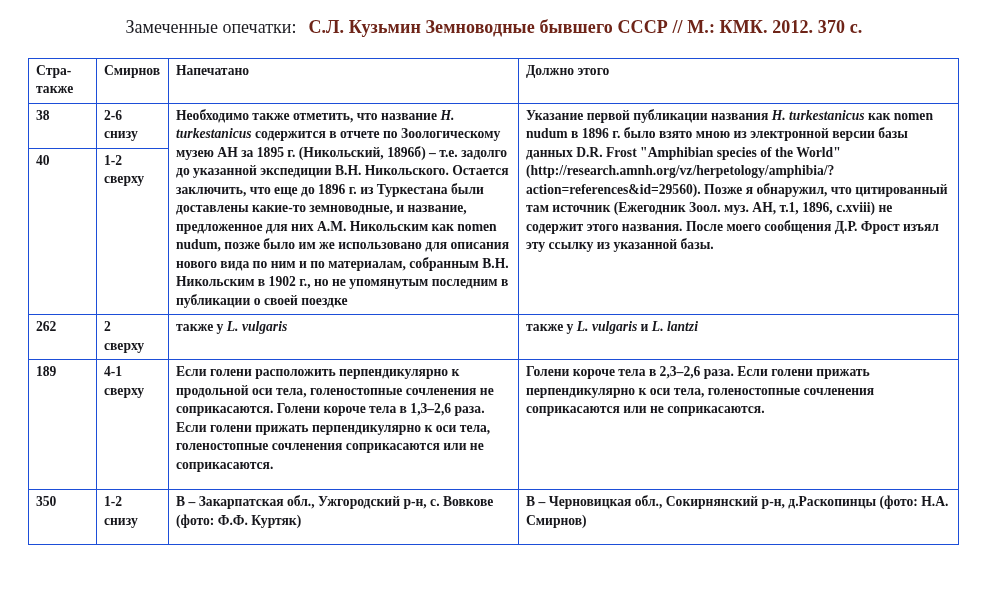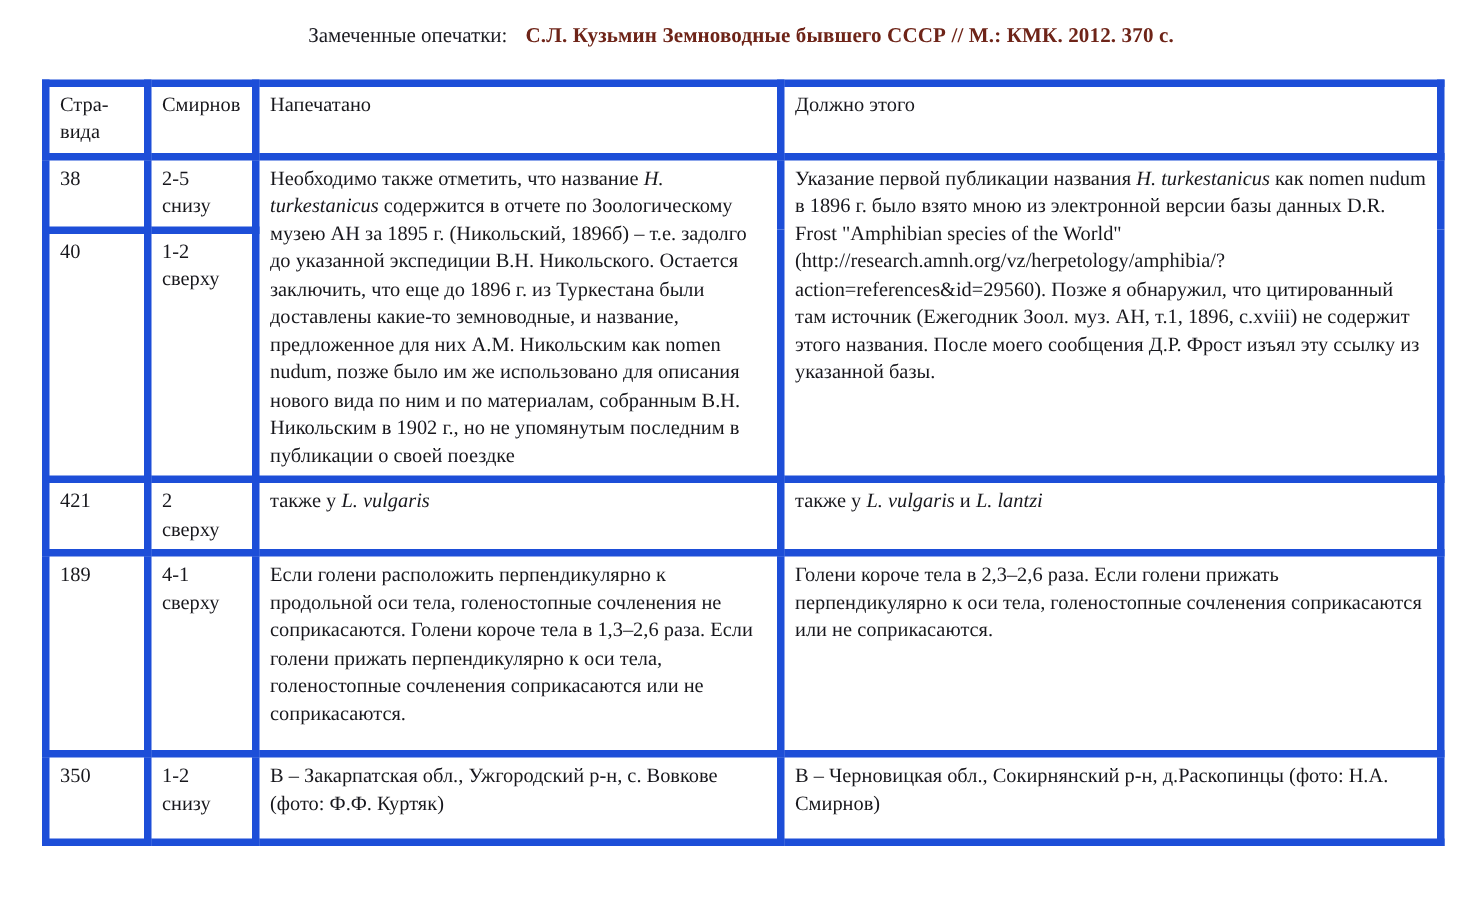--- a/index.html
+++ b/index.html
@@ -10,45 +10,45 @@
   body {
     width: 988px;
     height: 601px;
     font-family: "Liberation Serif", "DejaVu Serif", serif;
     color: #17171c;
     overflow: hidden;
   }
   .title-row {
     padding-top: 17px;
     text-align: center;
-    font-size: 14px;
+    font-size: 18px;
     white-space: nowrap;
   }
   .title-label {
     color: #1c1c22;
   }
   .title-book {
     font-weight: bold;
     margin-left: 12px;
     letter-spacing: 0.1px;
   }
   table.errata {
     border-collapse: collapse;
     table-layout: fixed;
     width: 930px;
     margin: 20px 0 0 28px;
   }
   .errata th, .errata td {
-    border: 5px solid #1d4ed8;
+    border: 1px solid #1d4ed8;
     vertical-align: top;
     text-align: left;
     padding: 3px 7px 4px 7px;
     font-size: 13.6px;
     line-height: 1.36;
-    font-weight: normal;
+    font-weight: bold;
     overflow-wrap: break-word;
     word-wrap: break-word;
   }
   .errata th { height: 32px; }
   .col-page   { width: 68px; }
   .col-line   { width: 72px; }
   .col-printed{ width: 350px; }
   .col-should { width: 440px; }
   .lines { white-space: pre-line; }
   .h-36 td { height: 30px; }
@@ -66,41 +66,41 @@
 
 <table class="errata">
   <colgroup>
     <col class="col-page">
     <col class="col-line">
     <col class="col-printed">
     <col class="col-should">
   </colgroup>
   <tbody>
     <tr>
-      <th><span>Стра-</span><br><span>вида</span></th>
+      <th><span>Стра-</span><br><span>также</span></th>
       <th>Смирнов</th>
       <th>Напечатано</th>
       <th>Должно этого</th>
     </tr>
 
     <tr class="h-36">
       <td>38</td>
-      <td class="lines">2-5
+      <td class="lines">2-6
 снизу</td>
       <td rowspan="2"><span>Необходимо также отметить, что название </span><span class="it">H. turkestanicus</span><span> содержится в отчете по Зоологическому музею АН за 1895 г. (Никольский, 1896б) – т.е. задолго до указанной экспедиции В.Н. Никольского. Остается заключить, что еще до 1896 г. из Туркестана были доставлены какие-то земноводные, и название, предложенное для них А.М. Никольским как nomen nudum, позже было им же использовано для описания нового вида по ним и по материалам, собранным В.Н. Никольским в 1902 г., но не упомянутым последним в публикации о своей поездке</span></td>
       <td rowspan="2"><span>Указание первой публикации названия </span><span class="it">H. turkestanicus</span><span> как nomen nudum в 1896 г. было взято мною из электронной версии базы данных D.R. Frost "Amphibian species of the World" (http://research.amnh.org/vz/herpetology/amphibia/?action=references&amp;id=29560). Позже я обнаружил, что цитированный там источник (Ежегодник Зоол. муз. АН, т.1, 1896, с.xviii) не содержит этого названия. После моего сообщения Д.Р. Фрост изъял эту ссылку из указанной базы.</span></td>
     </tr>
     <tr>
       <td>40</td>
       <td class="lines">1-2
 сверху</td>
     </tr>
 
     <tr class="h-40">
-      <td>421</td>
+      <td>262</td>
       <td class="lines">2
 сверху</td>
       <td><span>также у </span><span class="it">L. vulgaris</span></td>
       <td><span>также у </span><span class="it">L. vulgaris</span><span> и </span><span class="it">L. lantzi</span></td>
     </tr>
 
     <tr class="h-130">
       <td>189</td>
       <td class="lines">4-1
 сверху</td>

